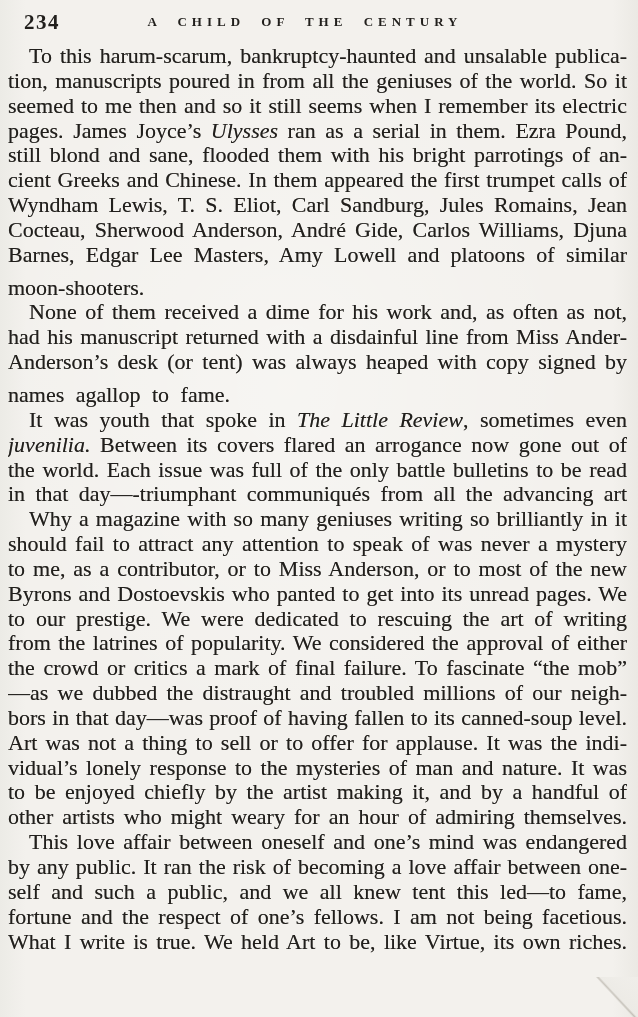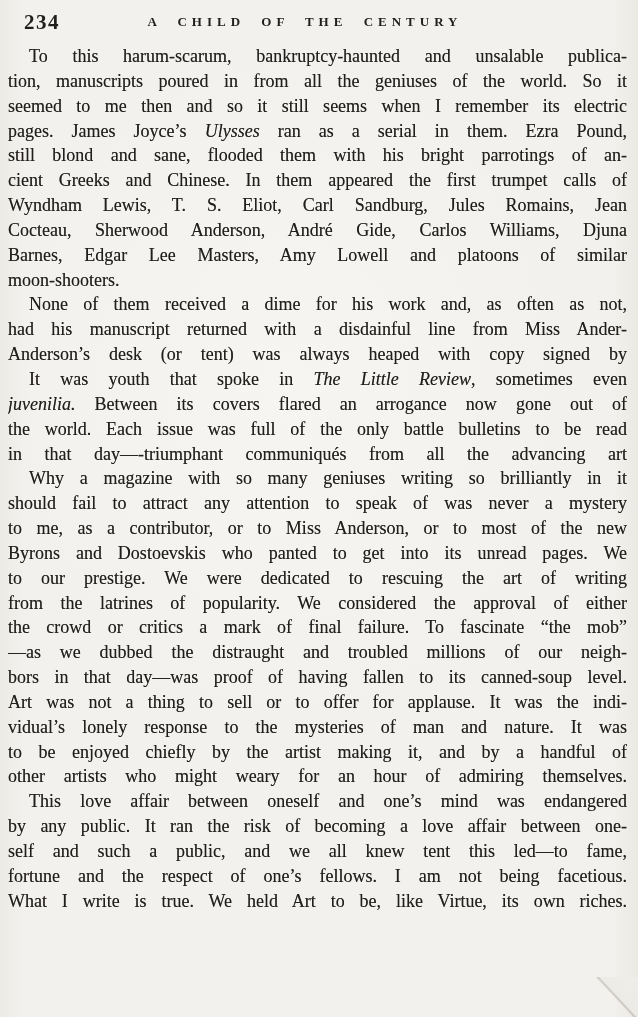--- a/index.html
+++ b/index.html
@@ -39,33 +39,33 @@
     text-align: center;
     font-size: 13px;
     font-weight: 700;
     letter-spacing: 5px;
     word-spacing: 8px;
     padding-top: 3px;
     transform: translateX(-14px);
   }
   .page-body {
     padding: 0 11px 0 8px;
-    font-size: 18px;
+    font-size: 22px;
     text-shadow: 0 0 0.4px rgba(33,31,28,0.55);
   }
   .paragraph { margin: 0; }
   .line {
     line-height: var(--lh);
     height: var(--lh);
     text-align: justify;
     text-align-last: justify;
     white-space: normal;
     overflow: hidden;
   }
-  .line.no-spread { text-align-last: left; }
+  .line.no-spread { text-align-last: left; margin-top: 8px; }
   .line.indent { text-indent: 21px; }
   .run.italic { font-style: italic; }
   .corner-curl {
     position: absolute;
     right: 0;
     bottom: 0;
     width: 42px;
     height: 40px;
     background: linear-gradient(47deg, transparent 46%, rgba(150,144,132,0.45) 49%, rgba(236,234,229,0.9) 52%, rgba(242,240,236,0.6) 100%);
     pointer-events: none;
@@ -89,20 +89,21 @@
         <div class="line"><span class="run">cient Greeks and Chinese. In them appeared the first trumpet calls of</span></div>
         <div class="line"><span class="run">Wyndham Lewis, T. S. Eliot, Carl Sandburg, Jules Romains, Jean</span></div>
         <div class="line"><span class="run">Cocteau, Sherwood Anderson, André Gide, Carlos Williams, Djuna</span></div>
         <div class="line"><span class="run">Barnes, Edgar Lee Masters, Amy Lowell and platoons of similar</span></div>
         <div class="line no-spread"><span class="run">moon-shooters.</span></div>
       </div>
       <div class="paragraph">
         <div class="line indent"><span class="run">None of them received a dime for his work and, as often as not,</span></div>
         <div class="line"><span class="run">had his manuscript returned with a disdainful line from Miss Ander-</span></div>
         <div class="line"><span class="run">Anderson’s desk (or tent) was always heaped with copy signed by</span></div>
+        <div class="line no-spread" style="word-spacing: 6px;"><span class="run">names agallop to fame.</span></div>
       </div>
       <div class="paragraph">
         <div class="line indent"><span class="run">It was youth that spoke in </span><span class="run italic">The Little Review</span><span class="run">, sometimes even</span></div>
         <div class="line"><span class="run italic">juvenilia.</span><span class="run"> Between its covers flared an arrogance now gone out of</span></div>
         <div class="line"><span class="run">the world. Each issue was full of the only battle bulletins to be read</span></div>
         <div class="line"><span class="run">in that day—-triumphant communiqués from all the advancing art</span></div>
       </div>
       <div class="paragraph">
         <div class="line indent"><span class="run">Why a magazine with so many geniuses writing so brilliantly in it</span></div>
         <div class="line"><span class="run">should fail to attract any attention to speak of was never a mystery</span></div>

